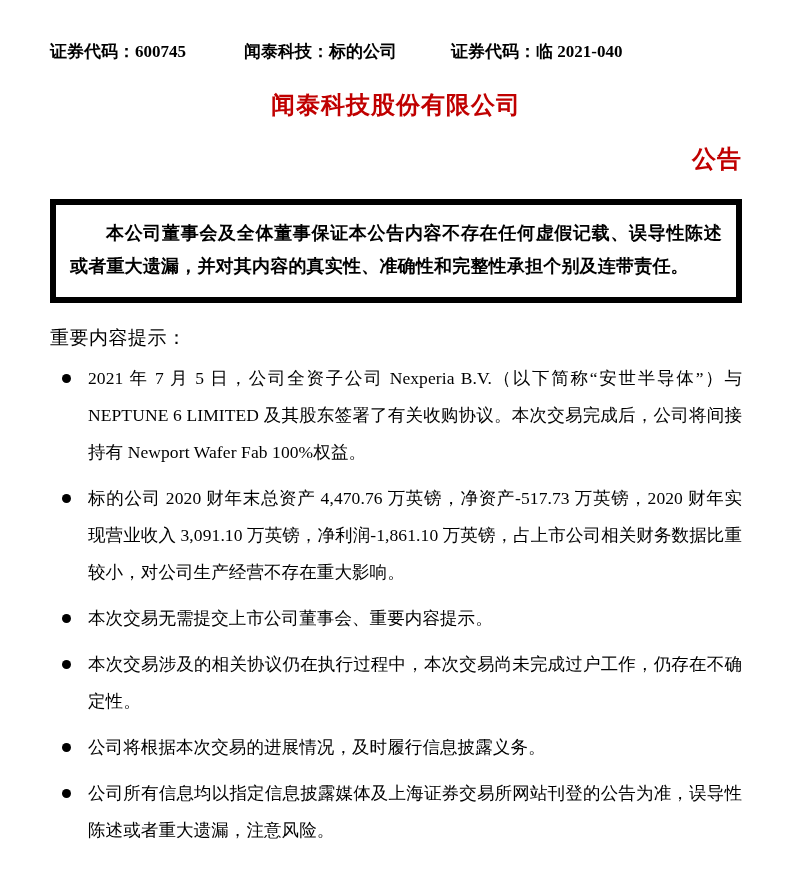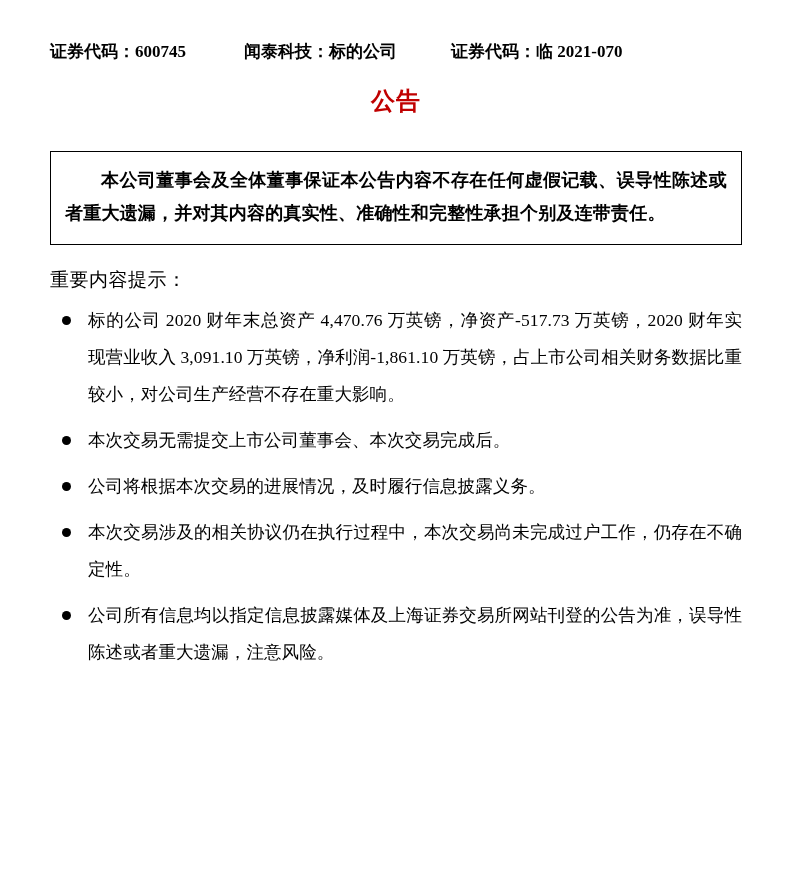--- a/index.html
+++ b/index.html
@@ -42,32 +42,32 @@
   
   .doc-title {
     text-align: center;
     font-weight: bold;
     font-size: 24px;
     color: #c00000;
     margin-top: 26px;
     letter-spacing: 1px;
   }
   .doc-subtitle {
-    text-align: center;
+    text-align: right;
     font-weight: bold;
     font-size: 24px;
     color: #c00000;
     margin-top: 22px;
     letter-spacing: 1px;
   }
 
   
   .statement-box {
-    margin-top: 34px;
-    border: 1px solid #000000;
+    margin-top: 24px;
+    border: 6px solid #000000;
     padding: 12px 14px 14px 14px;
     box-sizing: border-box;
   }
   .statement-text {
     font-weight: bold;
     font-size: 18px;
     line-height: 33px;
     text-align: justify;
     text-indent: 36px;
     letter-spacing: 0.2px;
@@ -116,48 +116,53 @@
   <div class="header-row">
     <span class="header-item">
       <span class="lbl">证券代码：</span><span class="val">600745</span>
     </span>
     <span class="hdr-gap-1"></span>
     <span class="header-item">
       <span class="lbl">闻泰科技：</span><span class="val">标的公司</span>
     </span>
     <span class="hdr-gap-2"></span>
     <span class="header-item">
-      <span class="lbl">证券代码：</span><span class="val">临 2021-070</span>
+      <span class="lbl">证券代码：</span><span class="val">临 2021-040</span>
     </span>
   </div>
 
+  <div class="doc-title">闻泰科技股份有限公司</div>
   <div class="doc-subtitle">公告</div>
 
   <div class="statement-box">
     <div class="statement-text">本公司董事会及全体董事保证本公告内容不存在任何虚假记载、误导性陈述或者重大遗漏，并对其内容的真实性、准确性和完整性承担个别及连带责任。</div>
   </div>
 
   <div class="section-heading">重要内容提示：</div>
 
   <ul class="bullet-list">
     <li class="bullet-item">
       <span class="dot"></span>
+      <span>2021 年 7 月 5 日，公司全资子公司 Nexperia B.V.（以下简称“安世半导体”）与 NEPTUNE 6 LIMITED 及其股东签署了有关收购协议。本次交易完成后，公司将间接持有 Newport Wafer Fab 100%权益。</span>
+    </li>
+    <li class="bullet-item">
+      <span class="dot"></span>
       <span>标的公司 2020 财年末总资产 4,470.76 万英镑，净资产-517.73 万英镑，2020 财年实现营业收入 3,091.10 万英镑，净利润-1,861.10 万英镑，占上市公司相关财务数据比重较小，对公司生产经营不存在重大影响。</span>
     </li>
     <li class="bullet-item">
       <span class="dot"></span>
-      <span>本次交易无需提交上市公司董事会、本次交易完成后。</span>
+      <span>本次交易无需提交上市公司董事会、重要内容提示。</span>
+    </li>
+    <li class="bullet-item">
+      <span class="dot"></span>
+      <span>本次交易涉及的相关协议仍在执行过程中，本次交易尚未完成过户工作，仍存在不确定性。</span>
     </li>
     <li class="bullet-item">
       <span class="dot"></span>
       <span>公司将根据本次交易的进展情况，及时履行信息披露义务。</span>
-    </li>
-    <li class="bullet-item">
-      <span class="dot"></span>
-      <span>本次交易涉及的相关协议仍在执行过程中，本次交易尚未完成过户工作，仍存在不确定性。</span>
     </li>
     <li class="bullet-item">
       <span class="dot"></span>
       <span>公司所有信息均以指定信息披露媒体及上海证券交易所网站刊登的公告为准，误导性陈述或者重大遗漏，注意风险。</span>
     </li>
   </ul>
 
 </div>
 
 </body></html>

